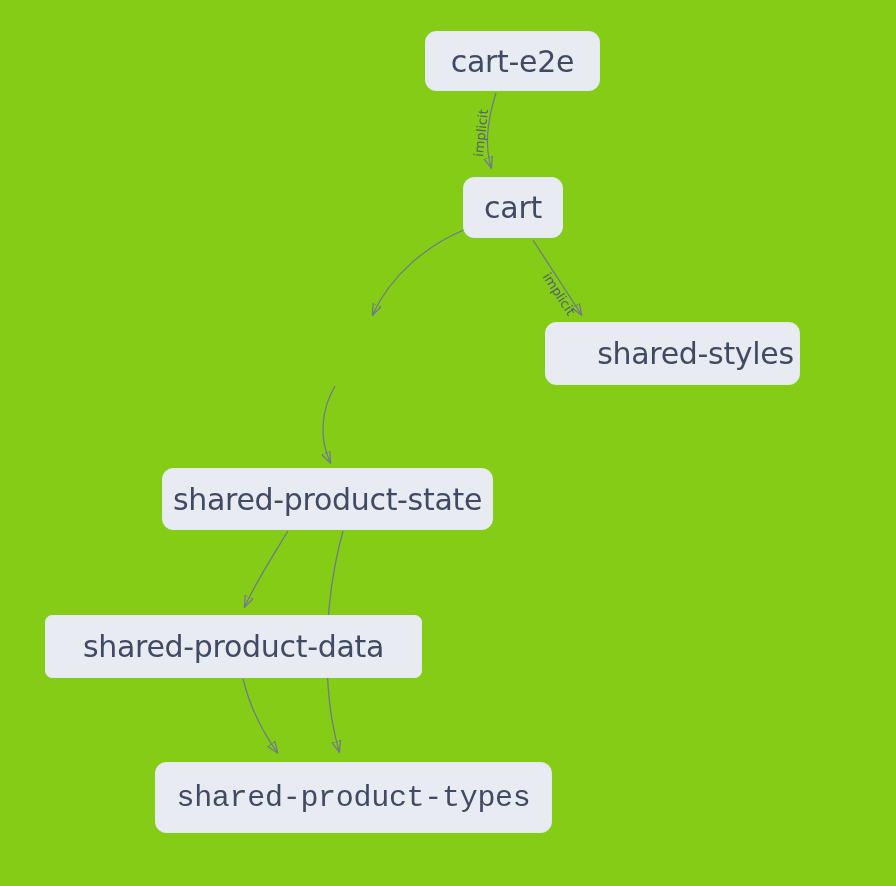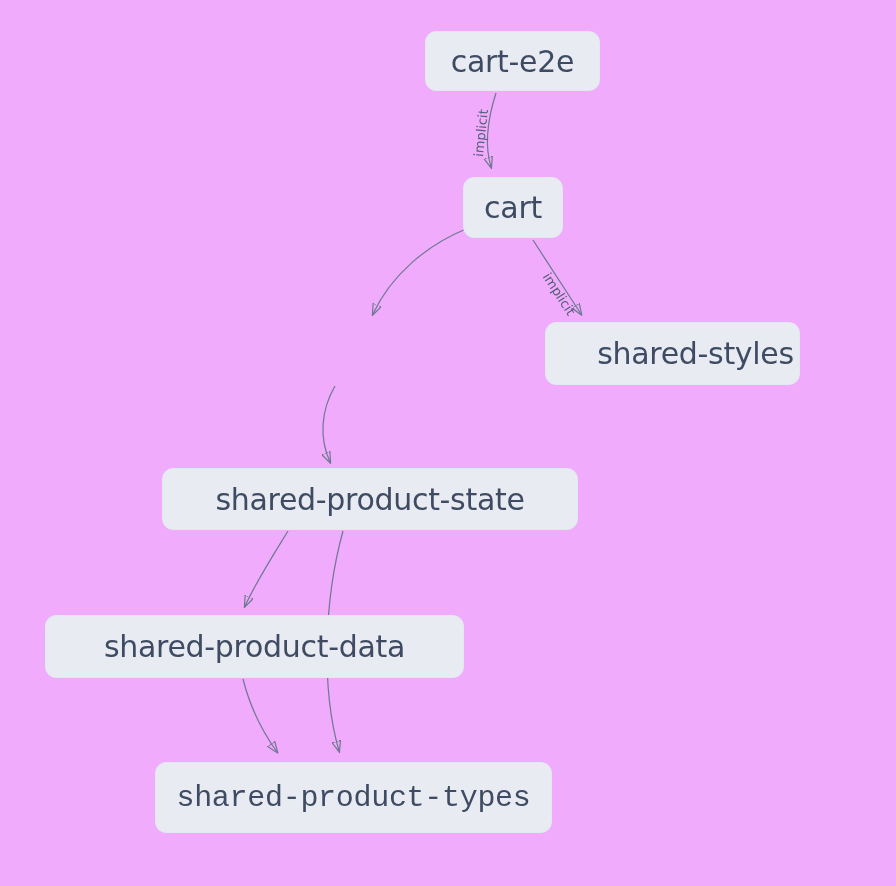--- a/index.html
+++ b/index.html
@@ -5,21 +5,21 @@
   html, body {
     margin: 0;
     padding: 0;
     background: #ffffff;
     font-family: "DejaVu Sans", "Liberation Sans", sans-serif;
   }
   #stage {
     position: relative;
     width: 896px;
     height: 886px;
-    background: #f0abfc;
+    background: #84cc16;
     overflow: hidden;
   }
   #edge-layer {
     position: absolute;
     left: 0; top: 0;
     width: 896px; height: 886px;
   }
   #edge-layer path {
     fill: none;
     stroke: #6e7890;
@@ -53,22 +53,22 @@
   }
   #edge-label-2 {
     left: 559px; top: 294px;
     transform: translate(-50%, -50%) rotate(57deg);
   }
   
   #node-cart-e2e              { left: 425px; top: 31px;  width: 175px; height: 60px; }
   #node-cart                  { left: 463px; top: 177px; width: 100px; height: 61px; }
   #node-cart-cart-page        { left: 217px; top: 322px; width: 275px; height: 63px; }
   #node-shared-styles         { left: 545px; top: 322px; width: 255px; height: 63px; padding-left: 46px; }
-  #node-shared-product-state  { left: 162px; top: 468px; width: 416px; height: 62px; }
-  #node-shared-product-data   { left: 45px;  top: 615px; width: 419px; height: 63px; }
+  #node-shared-product-state  { left: 162px; top: 468px; width: 331px; height: 62px; }
+  #node-shared-product-data   { left: 45px;  top: 615px; width: 377px; height: 63px; border-radius: 7px; }
   #node-shared-product-types  { left: 155px; top: 762px; width: 397px; height: 71px; font-family: Liberation Mono, monospace; }
 </style>
 </head>
 <body>
 
 <div id="stage">
 
   <svg id="edge-layer" viewBox="0 0 896 886" xmlns="http://www.w3.org/2000/svg">
     <defs>
       <marker id="arrowhead" markerWidth="12" markerHeight="10" refX="10" refY="5" orient="auto" markerUnits="userSpaceOnUse">

